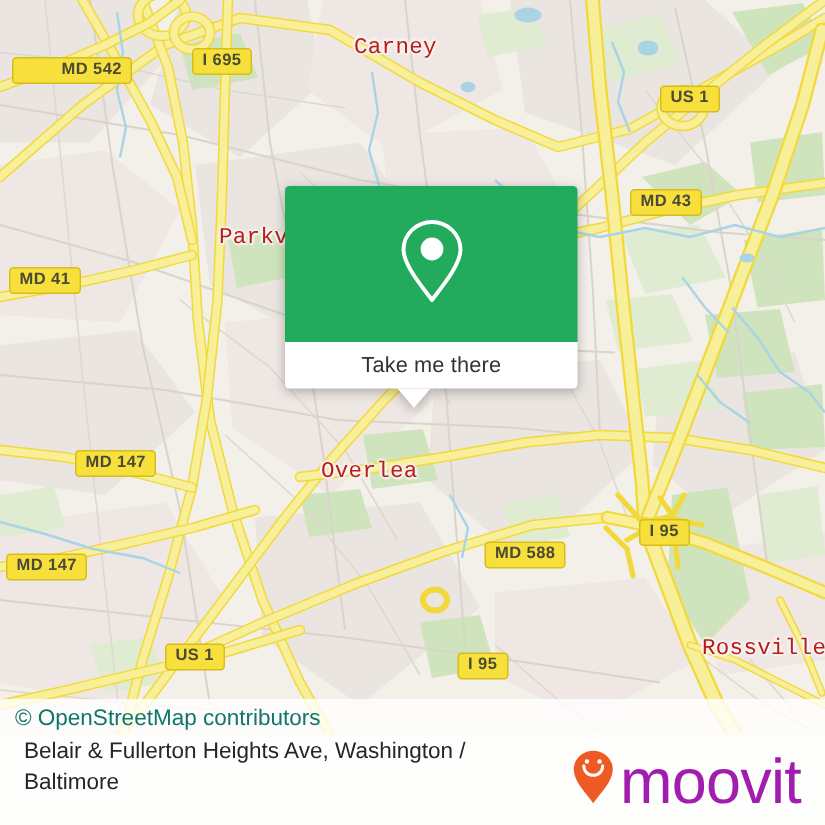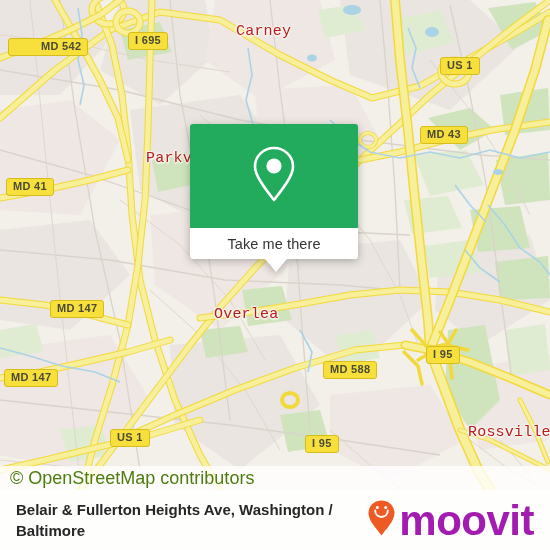--- a/index.html
+++ b/index.html
@@ -65,31 +65,31 @@
     top: 466px;
     width: 550px;
     height: 24px;
     background: rgba(255,255,255,0.80);
     display: flex;
     align-items: center;
     box-sizing: border-box;
     padding-left: 10px;
   }
   #attribution span {
-    font-size: 18px;
-    color: #4d7c0f;
+    font-size: 15px;
+    color: #0f766e;
     font-family: "Liberation Sans", sans-serif;
   }
 
   
   #popup {
     position: absolute;
     left: 190px;
     top: 124px;
-    width: 168px;
+    width: 195px;
     z-index: 30;
     filter: drop-shadow(0 2px 4px rgba(0,0,0,0.28));
   }
   #popup-head {
     height: 104px;
     background: #22ab5d;
     border-radius: 3px 3px 0 0;
     display: flex;
     align-items: center;
     justify-content: center;
@@ -122,25 +122,23 @@
   
   #footer {
     position: absolute;
     left: 0;
     top: 490px;
     width: 550px;
     height: 60px;
     background: rgba(255,255,255,0.90);
     box-sizing: border-box;
     display: flex;
-    align-items: center;
     justify-content: space-between;
     padding: 0 16px 0 16px;
     overflow: hidden;
-    font-weight: bold;
   }
   #footer-title {
     font-size: 15px;
     color: #262626;
     line-height: 21px;
     max-width: 350px;
     font-family: "Liberation Sans", sans-serif;
   }
   #brand {
     display: flex;

